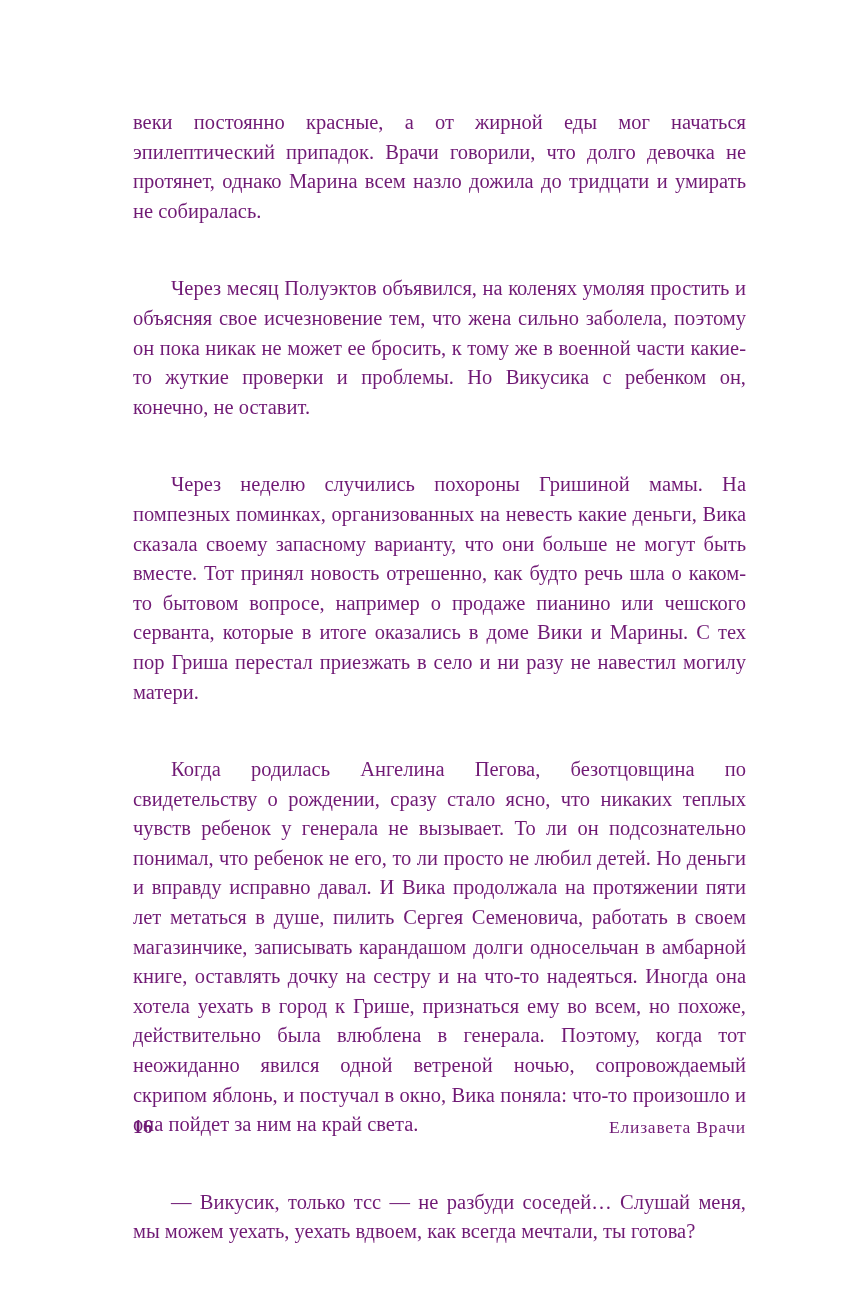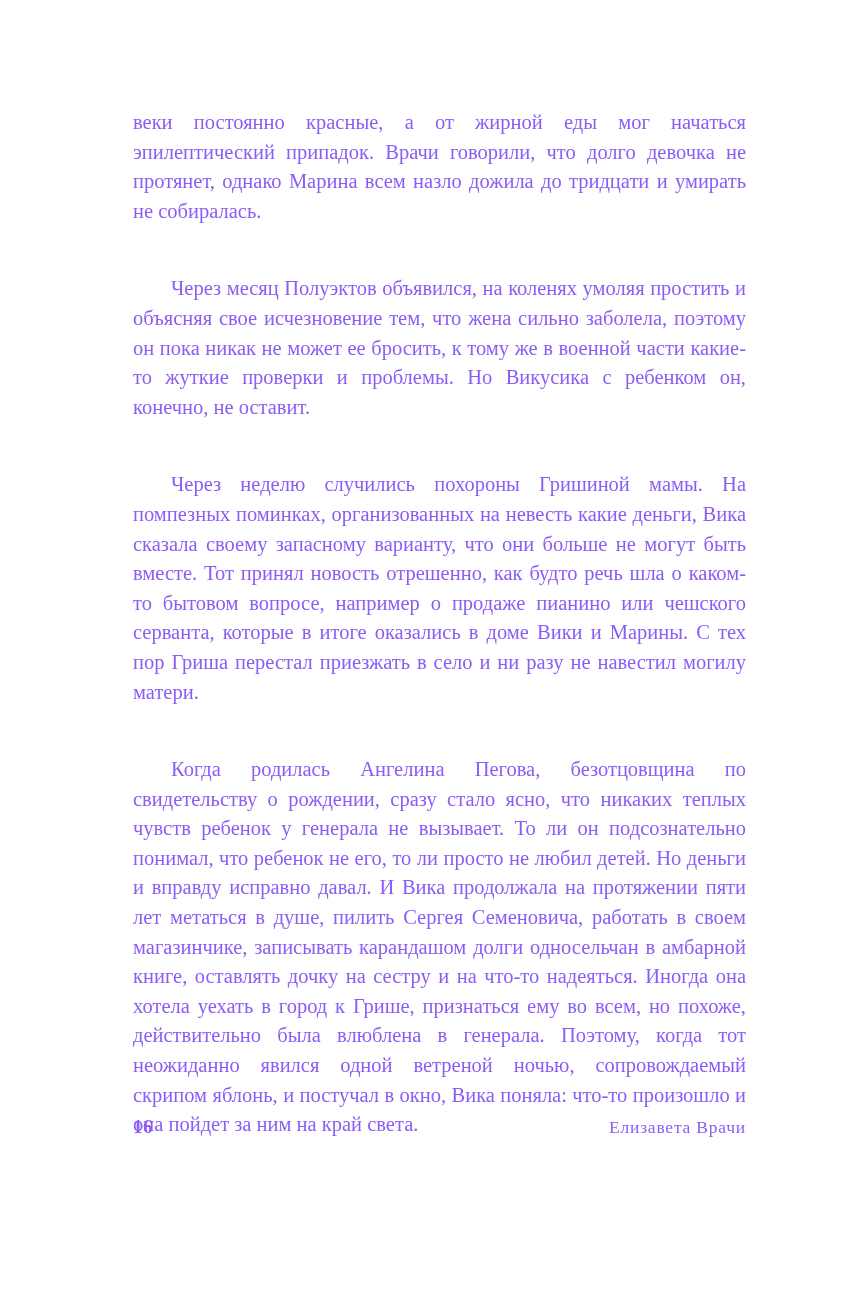--- a/index.html
+++ b/index.html
@@ -3,21 +3,21 @@
 <meta charset="utf-8">
 <style>
   * { margin: 0; padding: 0; box-sizing: border-box; }
   html, body { background: #f4f4f4; }
   .page {
     position: relative;
     width: 862px;
     height: 1299px;
     background: #ffffff;
     font-family: "Liberation Serif", "DejaVu Serif", serif;
-    color: #8b5cf6;
+    color: #701a75;
     margin: 0 auto;
     overflow: hidden;
   }
   .text-block {
     position: absolute;
     left: 133px;
     width: 613px;
     top: 108px;
     font-size: 20.5px;
     line-height: 29.6px;
@@ -48,18 +48,19 @@
 </style>
 </head>
 <body>
 
 <div class="page">
   <div class="text-block" id="paragraphs">
       <p class="para">веки постоянно красные, а от жирной еды мог начаться эпилептический припадок. Врачи говорили, что долго девочка не протянет, однако Марина всем назло дожила до тридцати и умирать не собиралась.</p>
       <p class="para indent">Через месяц Полуэктов объявился, на коленях умоляя простить и объясняя свое исчезновение тем, что жена сильно заболела, поэтому он пока никак не может ее бросить, к тому же в военной части какие-то жуткие проверки и проблемы. Но Викусика с ребенком он, конечно, не оставит.</p>
       <p class="para indent">Через неделю случились похороны Гришиной мамы. На помпезных поминках, организованных на невесть какие деньги, Вика сказала своему запасному варианту, что они больше не могут быть вместе. Тот принял новость отрешенно, как будто речь шла о каком-то бытовом вопросе, например о продаже пианино или чешского серванта, которые в итоге оказались в доме Вики и Марины. С тех пор Гриша перестал приезжать в село и ни разу не навестил могилу матери.</p>
       <p class="para indent">Когда родилась Ангелина Пегова, безотцовщина по свидетельству о рождении, сразу стало ясно, что никаких теплых чувств ребенок у генерала не вызывает. То ли он подсознательно понимал, что ребенок не его, то ли просто не любил детей. Но деньги и вправду исправно давал. И Вика продолжала на протяжении пяти лет метаться в душе, пилить Сергея Семеновича, работать в своем магазинчике, записывать карандашом долги односельчан в амбарной книге, оставлять дочку на сестру и на что-то надеяться. Иногда она хотела уехать в город к Грише, признаться ему во всем, но похоже, действительно была влюблена в генерала. Поэтому, когда тот неожиданно явился одной ветреной ночью, сопровождаемый скрипом яблонь, и постучал в окно, Вика поняла: что-то произошло и она пойдет за ним на край света.</p>
+      <p class="para indent">— Викусик, только тсс — не разбуди соседей… Слушай меня, мы можем уехать, уехать вдвоем, как всегда мечтали, ты готова?</p>
     </div>
   <div class="footer">
     <span class="page-number">16</span>
     <span class="author">Елизавета Врачи</span>
   </div>
 </div>
 
 </body></html>

